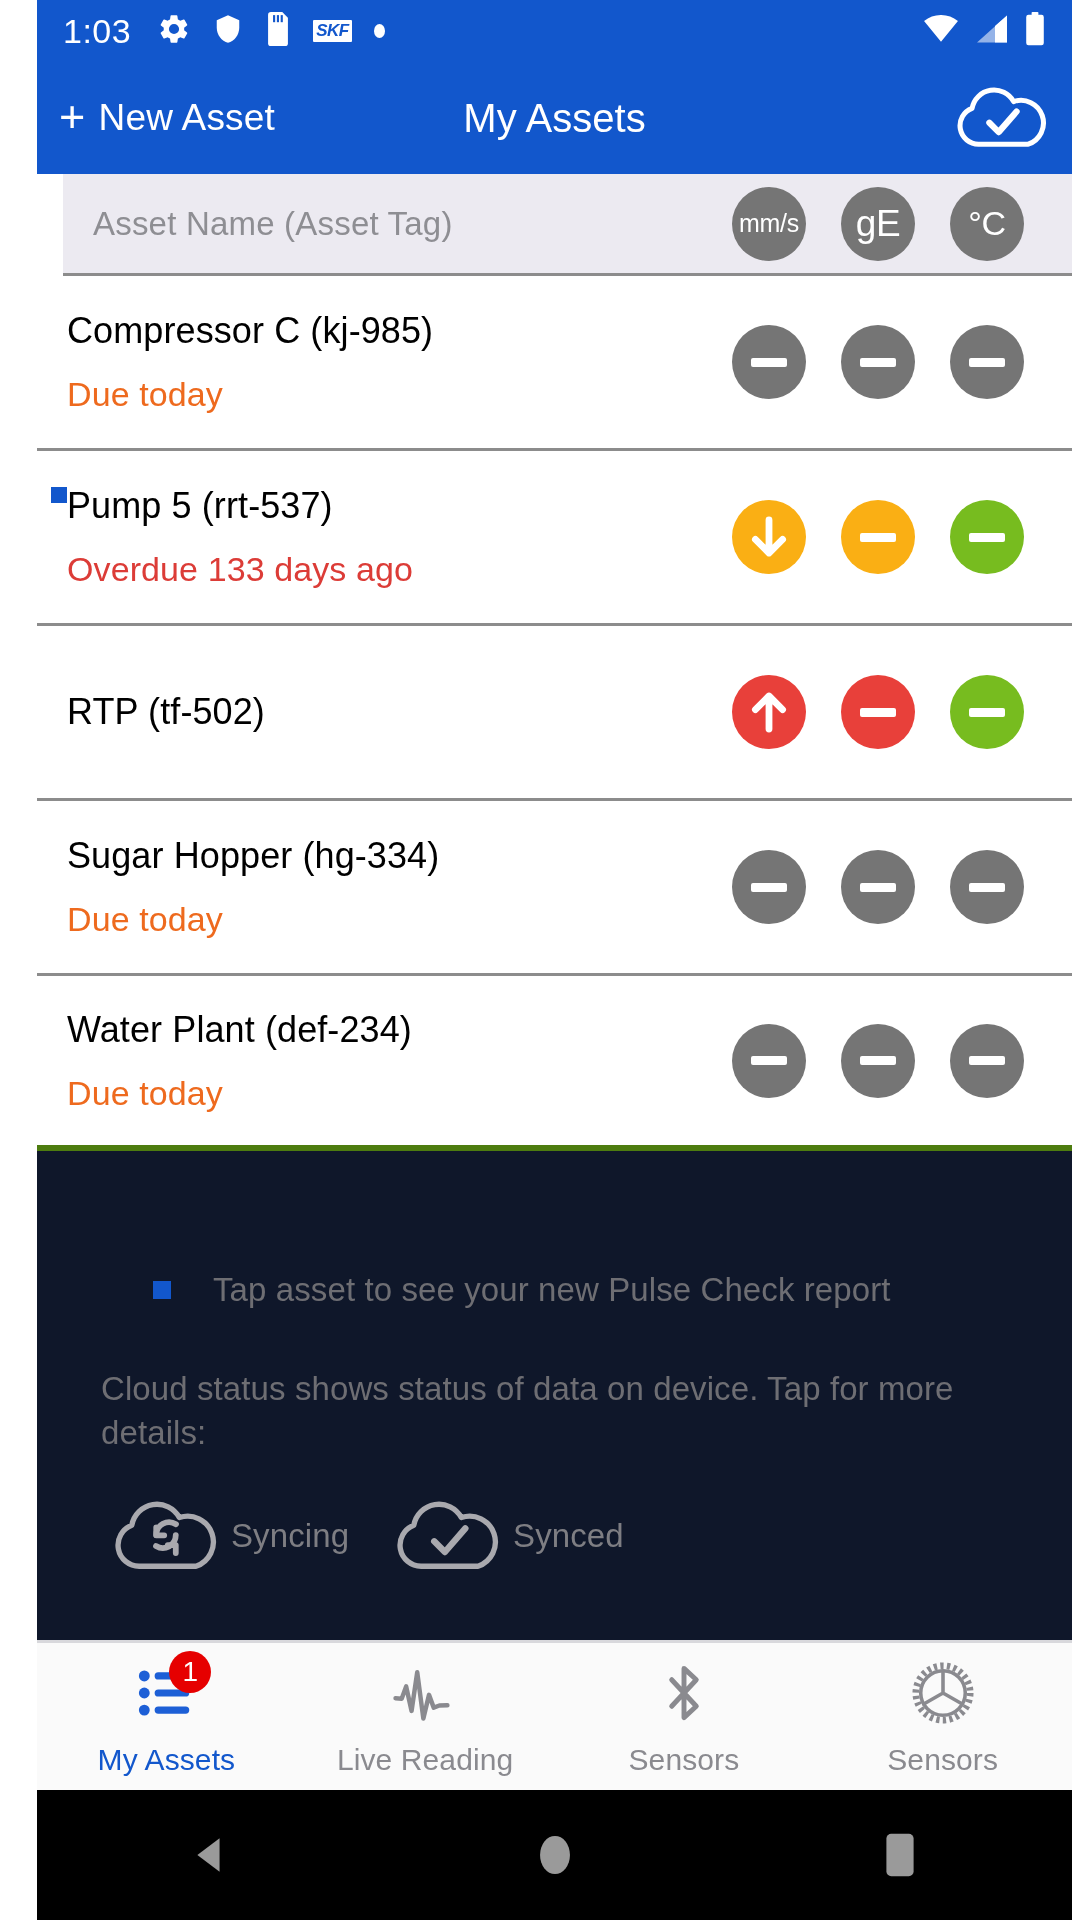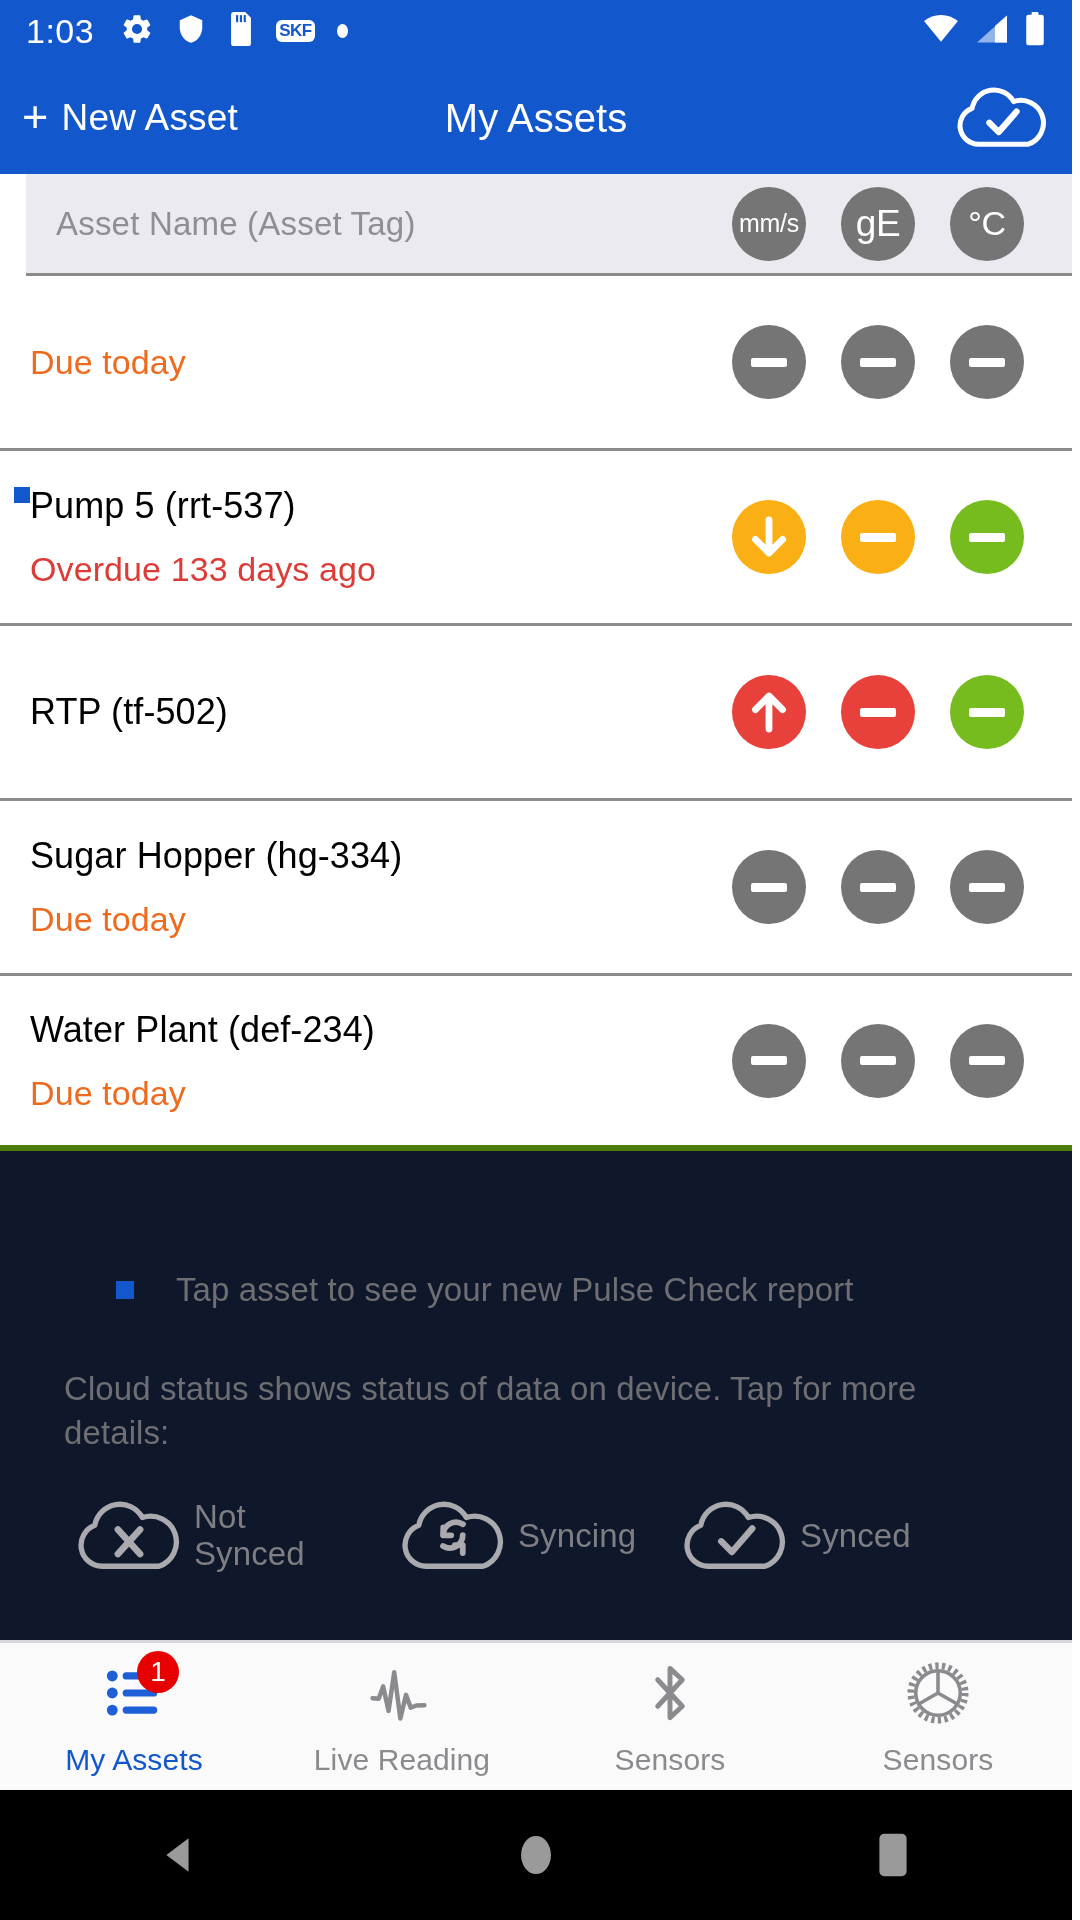--- a/index.html
+++ b/index.html
@@ -2,34 +2,34 @@
 <html><head>
 <meta charset="utf-8">
 <style>
   * { margin:0; padding:0; box-sizing:border-box; }
   html,body { width:1080px; height:1920px; }
   body {
     font-family:"Liberation Sans", sans-serif;
     background:#ffffff;
     overflow:hidden;
   }
-  #app { position:relative; width:1072px; height:1920px; display:flex; flex-direction:column; }
+  #app { position:relative; width:1072px; height:1920px; display:flex; flex-direction:column;padding-left:37px; }
 
   
   .statusbar {
     height:62px; background:#1257CC; color:#fff;
     display:flex; align-items:center; padding:0 26px; flex:0 0 auto;
   }
   .sb-time { font-size:34px; font-weight:400; letter-spacing:.5px; line-height:1; }
   .sb-left-icons { display:flex; align-items:center; gap:22px; margin-left:26px; }
   .sb-right { margin-left:auto; display:flex; align-items:center; gap:14px; }
   .sb-ico { display:block; }
   .skf-logo {
-    font-size:17px; font-weight:700; letter-spacing:-.5px;
-    background:#fff; color:#1257CC; padding:1px 3px; border-radius:6px;
+    font-size:17px; font-weight:700; font-style:italic; letter-spacing:-.5px;
+    background:#fff; color:#1257CC; padding:1px 3px; border-radius:1px;
     font-family:"Liberation Sans", sans-serif;
   }
   .dot-sm { width:11px; height:14px; background:#fff; border-radius:50%; }
 
   
   .appbar {
     height:112px; background:#1257CC; color:#fff; flex:0 0 auto;
     display:flex; align-items:center; position:relative; padding:0 22px;
   }
   .newasset {
@@ -218,20 +218,21 @@
     <div class="unit-row">
       <div class="unit-badge unit-mm">mm/s</div>
       <div class="unit-badge unit-ge">gE</div>
       <div class="unit-badge unit-deg">°C</div>
     </div>
   </div>
 
   <div class="list" id="asset-list">
       <div class="asset-row">
         <div class="asset-info">
+          <div class="asset-name">Compressor C (kj-985)</div>
           <div class="asset-due due-today">Due today</div>
         </div>
         <div class="status-row">
           <div class="status-dot s-grey">
             <span class="dash"></span>
           </div>
           <div class="status-dot s-grey">
             <span class="dash"></span>
           </div>
           <div class="status-dot s-grey">
@@ -315,29 +316,20 @@
 
   <div class="infopanel">
     <div class="tip-line">
       <span class="tip-square"></span>
       <span class="tip-text">Tap asset to see your new Pulse Check report</span>
     </div>
 
     <div class="cloudnote">Cloud status shows status of data on device. Tap for more details:</div>
 
     <div class="legend-row">
-      <div class="legend-item">
-        <span>
-          <svg width="110" height="80" viewBox="0 0 48 36" fill="none" stroke="#A9A9AE" stroke-width="2.4" stroke-linecap="round" stroke-linejoin="round">
-            <path d="M37.5 32.5H12A9.5 9.5 0 018.6 14.1 11.5 11.5 0 0130 10.6a8.5 8.5 0 017.5 21.9z"></path>
-            <path d="M19 16l10 11M29 16L19 27" stroke-width="3"></path>
-          </svg>
-        </span>
-        <span class="legend-label two">Not Synced</span>
-      </div>
       <div class="legend-item">
         <span>
           <svg width="110" height="80" viewBox="0 0 48 36" fill="none" stroke="#A9A9AE" stroke-width="2.4" stroke-linecap="round" stroke-linejoin="round">
             <path d="M37.5 32.5H12A9.5 9.5 0 018.6 14.1 11.5 11.5 0 0130 10.6a8.5 8.5 0 017.5 21.9z"></path>
             <path d="M28.4 18.5a5.8 5.8 0 01-8.9 4.9M19.6 18.5a5.8 5.8 0 018.9-4.9" stroke-width="2.6"></path>
             <path d="M19.6 15v3.6h3.6M28.4 26.6V23h-3.6" stroke-width="2.6"></path>
           </svg>
         </span>
         <span class="legend-label">Syncing</span>
       </div>

